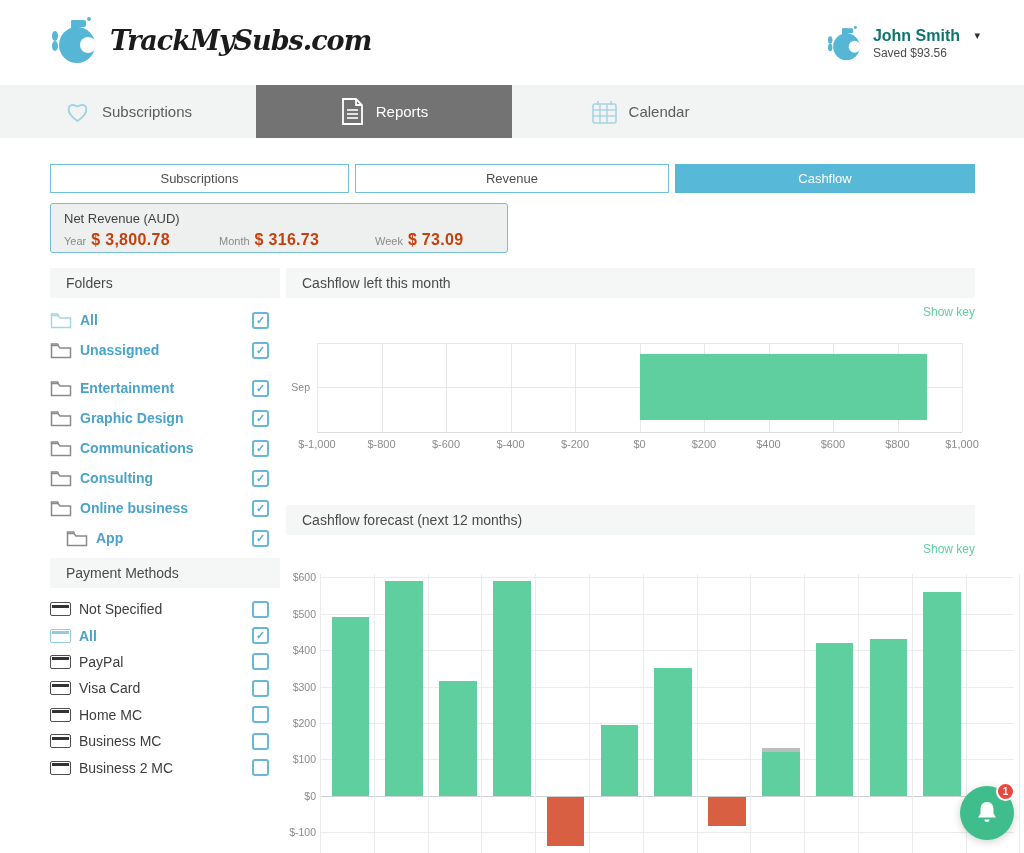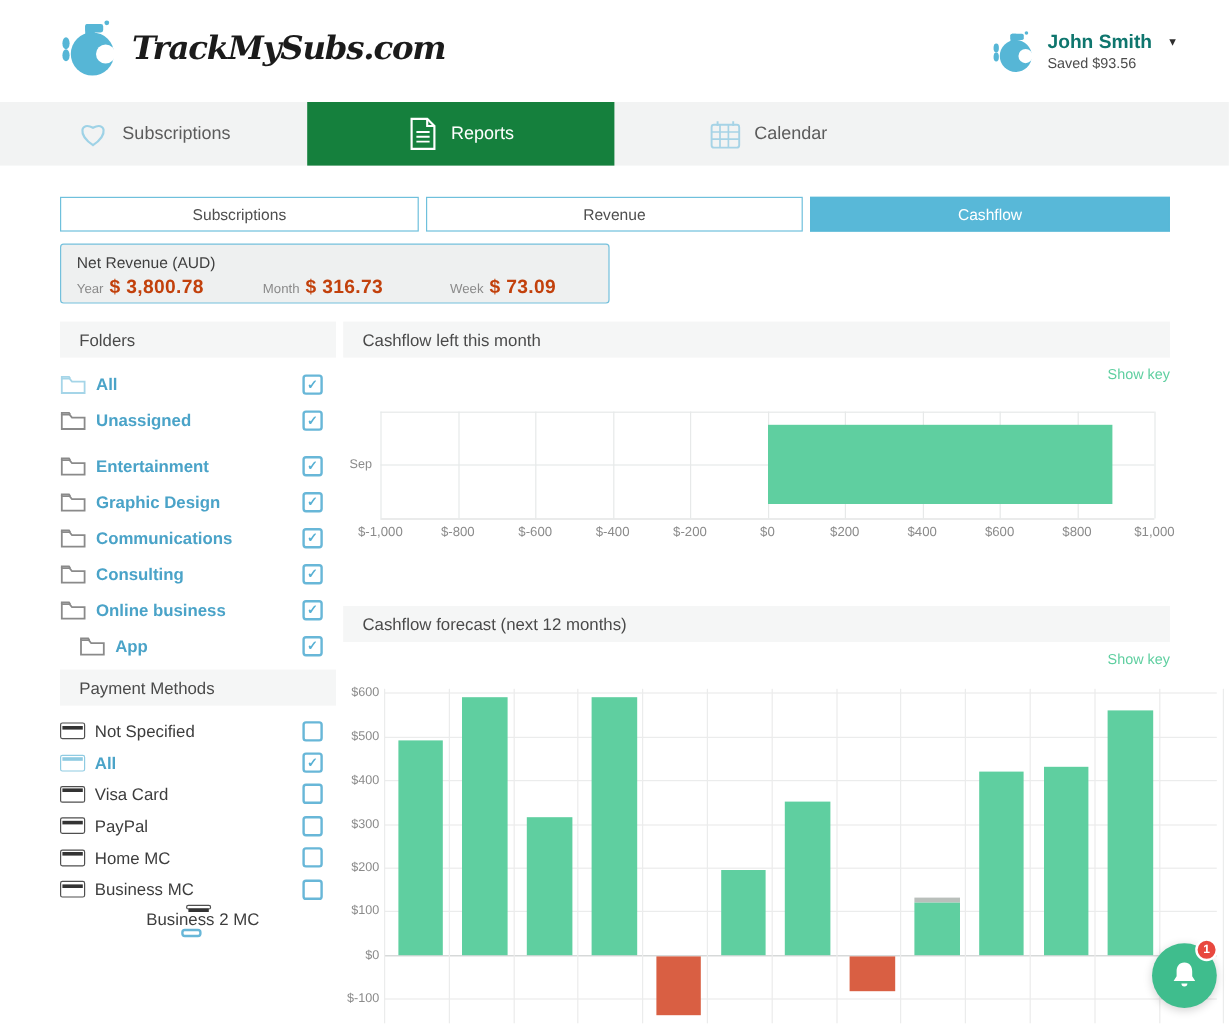--- a/index.html
+++ b/index.html
@@ -16,21 +16,21 @@
   .user { position:absolute; right:44px; top:22px; display:flex; align-items:center; cursor:pointer; }
   .user-txt { margin-left:8px; }
   .user-name { font-size:16px; color:#0f766e; font-weight:700; }
   .user-caret { font-size:11px; color:#2e2e2e; margin-left:10px; vertical-align:2px; }
   .user-saved { font-size:12px; color:#4c4c4c; margin-top:1px; }
 
   
   .navbar { position:absolute; top:85px; left:0; width:1024px; height:53px; background:#f2f3f3; display:flex; }
   .nav-tab { width:256px; height:53px; display:flex; align-items:center; justify-content:center; cursor:pointer; }
   .nav-tab .lbl { font-size:15px; color:#5c5c5c; margin-left:11px; }
-  .nav-tab.active { background:#15803d; }
+  .nav-tab.active { background:#737373; }
   .nav-tab.active .lbl { color:#fff; }
   .go-logo { font-family:"DejaVu Serif", serif; font-style:italic; font-weight:700; }
   .go-main { font-size:19px; color:#1b1b1b; margin-left:7px; letter-spacing:-1px; }
   .go-go { font-size:21px; color:#e07450; margin-left:6px; border-bottom:2px solid #e07450; }
   .go-beta { position:absolute; font-size:8px; letter-spacing:1px; color:#e07450;
              font-family:"Liberation Sans",sans-serif; font-style:normal; margin-top:2px; }
 
   
   .subtab { position:absolute; top:164px; height:29px; border:1px solid #6fc0dc; background:#fff;
             display:flex; align-items:center; justify-content:center; font-size:13px; color:#4e4e4e; cursor:pointer; }
@@ -254,45 +254,45 @@
         <span class="cardicon accent">
           <i></i>
         </span>
         <span class="lbl p-lbl accent">All</span>
         <span class="cb">✓</span>
       </div>
       <div class="row" style="height: 26.4px;">
         <span class="cardicon">
           <i></i>
         </span>
+        <span class="lbl p-lbl">PayPal</span>
+        <span class="cb"></span>
+      </div>
+      <div class="row" style="height: 26.4px;">
+        <span class="cardicon">
+          <i></i>
+        </span>
         <span class="lbl p-lbl">Visa Card</span>
         <span class="cb"></span>
       </div>
       <div class="row" style="height: 26.4px;">
         <span class="cardicon">
           <i></i>
         </span>
-        <span class="lbl p-lbl">PayPal</span>
-        <span class="cb"></span>
-      </div>
-      <div class="row" style="height: 26.4px;">
-        <span class="cardicon">
-          <i></i>
-        </span>
         <span class="lbl p-lbl">Home MC</span>
         <span class="cb"></span>
       </div>
       <div class="row" style="height: 26.4px;">
         <span class="cardicon">
           <i></i>
         </span>
         <span class="lbl p-lbl">Business MC</span>
         <span class="cb"></span>
       </div>
-      <div class="row" style="height: 26.4px; flex-direction: column;">
+      <div class="row" style="height: 26.4px;">
         <span class="cardicon">
           <i></i>
         </span>
         <span class="lbl p-lbl">Business 2 MC</span>
         <span class="cb"></span>
       </div>
     </div>
 
   <div class="band" style="left:286px; top:268px; width:689px;">
     <span>Cashflow left this month</span>

